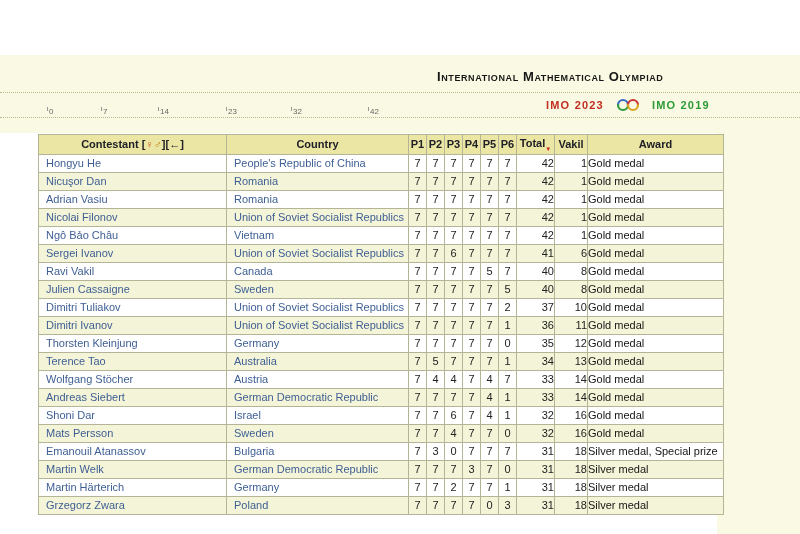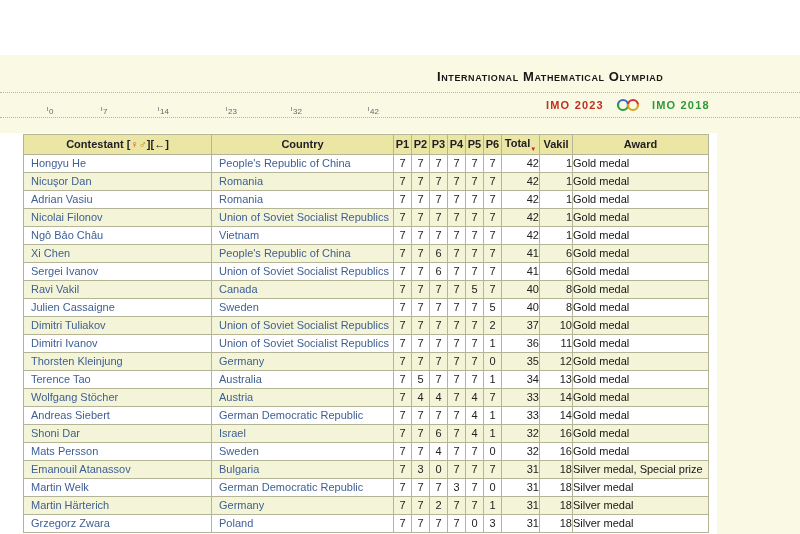--- a/index.html
+++ b/index.html
@@ -46,21 +46,21 @@
     position: absolute; top: 107px;
     font-size: 8px; line-height: 9px; color: #666;
     white-space: nowrap;
   }
   .tick::before {
     content: ""; display: inline-block;
     width: 1px; height: 4px; background: #999;
     margin-right: 1px; vertical-align: top;
   }
   table.results {
-    position: absolute; left: 23px; top: 134px;
+    position: absolute; left: 38px; top: 134px;
     border-collapse: collapse; table-layout: fixed;
     width: 613px; font-size: 11px;
   }
   .results th, .results td {
     border: 1px solid #b4b496;
     padding: 0 0; height: 17.4px; line-height: 17px;
     overflow: hidden; white-space: nowrap;
   }
   .results thead th {
     background: #ece6a4; height: 19px;
@@ -96,21 +96,21 @@
 <div class="year-nav">
   <a class="nav-prev">IMO 2023</a>
   <span class="imo-logo">
     <svg width="26" height="14" viewBox="0 0 26 14">
       <path d="M3,7 A5,5 0 0 1 13,7" fill="none" stroke="#3a6bc4" stroke-width="2.2" stroke-linecap="round"></path>
       <path d="M13,7 A5,5 0 0 1 3,7" fill="none" stroke="#2f9a3c" stroke-width="2.2" stroke-linecap="round"></path>
       <path d="M13,7 A5,5 0 0 1 23,7" fill="none" stroke="#cc3333" stroke-width="2.2" stroke-linecap="round"></path>
       <path d="M23,7 A5,5 0 0 1 13,7" fill="none" stroke="#d9a520" stroke-width="2.2" stroke-linecap="round"></path>
     </svg>
   </span>
-  <a class="nav-next">IMO 2018</a>
+  <a class="nav-next">IMO 2019</a>
 </div>
 
 <div class="dotted line2"></div>
 <div class="axis">
     <span class="tick" style="left: 47px;">0</span>
     <span class="tick" style="left: 101px;">7</span>
     <span class="tick" style="left: 158px;">14</span>
     <span class="tick" style="left: 226px;">23</span>
     <span class="tick" style="left: 291px;">32</span>
     <span class="tick" style="left: 368px;">42</span>
@@ -205,33 +205,20 @@
     <td class="td-score">7</td>
     <td class="td-score">7</td>
     <td class="td-score">7</td>
     <td class="td-score">7</td>
     <td class="td-score">7</td>
     <td class="td-total">42</td>
     <td class="td-rank">1</td>
     <td class="td-award">Gold medal</td>
   </tr>
       <tr>
-    <td class="td-name"><a class="cell-link">Xi Chen</a></td>
-    <td class="td-country"><a class="cell-link">People's Republic of China</a></td>
-    <td class="td-score">7</td>
-    <td class="td-score">7</td>
-    <td class="td-score">6</td>
-    <td class="td-score">7</td>
-    <td class="td-score">7</td>
-    <td class="td-score">7</td>
-    <td class="td-total">41</td>
-    <td class="td-rank">6</td>
-    <td class="td-award">Gold medal</td>
-  </tr>
-      <tr>
     <td class="td-name"><a class="cell-link">Sergei Ivanov</a></td>
     <td class="td-country"><a class="cell-link">Union of Soviet Socialist Republics</a></td>
     <td class="td-score">7</td>
     <td class="td-score">7</td>
     <td class="td-score">6</td>
     <td class="td-score">7</td>
     <td class="td-score">7</td>
     <td class="td-score">7</td>
     <td class="td-total">41</td>
     <td class="td-rank">6</td>

